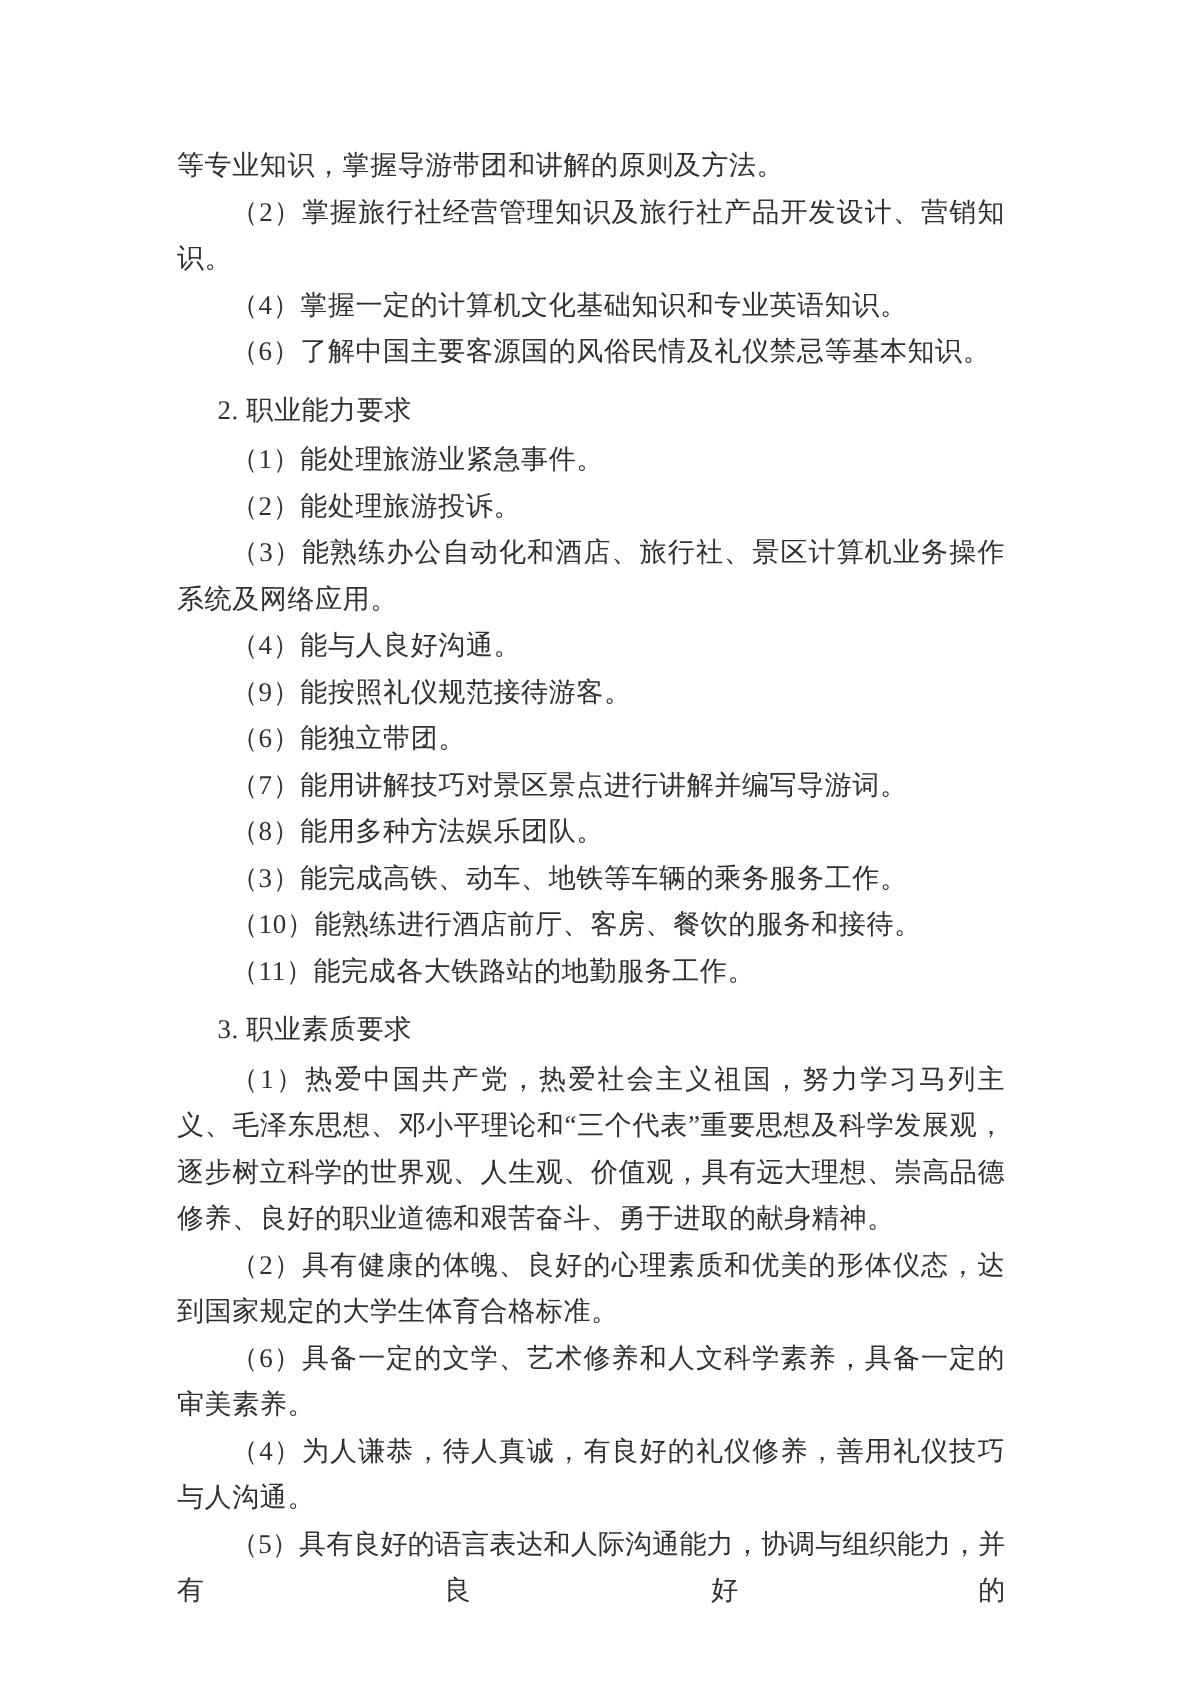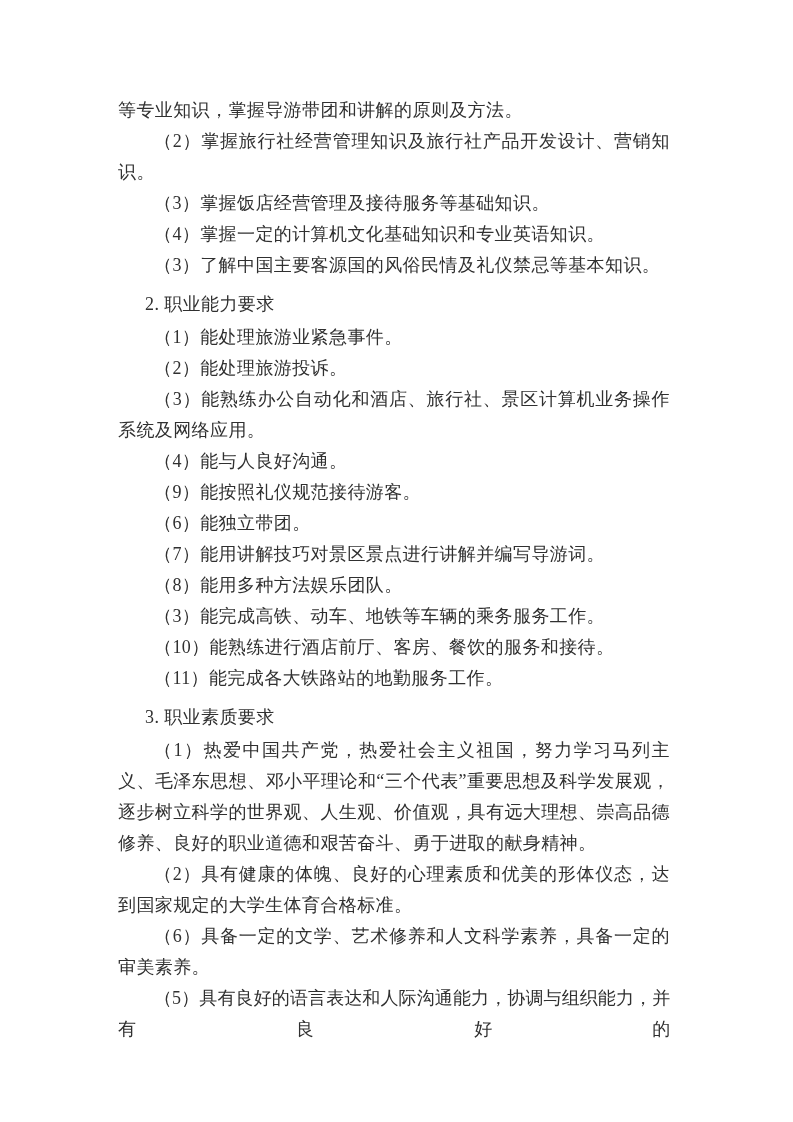--- a/index.html
+++ b/index.html
@@ -47,34 +47,34 @@
     letter-spacing: -0.2px;
   }
 </style>
 </head>
 <body>
 
 <div class="page">
   <div class="content">
     <p class="cont">等专业知识，掌握导游带团和讲解的原则及方法。</p>
     <p class="item">（2）掌握旅行社经营管理知识及旅行社产品开发设计、营销知识。</p>
-    <p class="item">（3）掌握饭店经营管理及接待服务等基础知识。</p>
     <p class="item">（4）掌握一定的计算机文化基础知识和专业英语知识。</p>
-    <p class="item">（3）了解中国主要客源国的风俗民情及礼仪禁忌等基本知识。</p>
+    <p class="item">（6）了解中国主要客源国的风俗民情及礼仪禁忌等基本知识。</p>
     <p class="heading">2. 职业能力要求</p>
     <p class="item">（1）能处理旅游业紧急事件。</p>
     <p class="item">（2）能处理旅游投诉。</p>
     <p class="item">（3）能熟练办公自动化和酒店、旅行社、景区计算机业务操作系统及网络应用。</p>
     <p class="item">（4）能与人良好沟通。</p>
     <p class="item">（9）能按照礼仪规范接待游客。</p>
     <p class="item">（6）能独立带团。</p>
     <p class="item">（7）能用讲解技巧对景区景点进行讲解并编写导游词。</p>
     <p class="item">（8）能用多种方法娱乐团队。</p>
     <p class="item">（3）能完成高铁、动车、地铁等车辆的乘务服务工作。</p>
     <p class="item">（10）能熟练进行酒店前厅、客房、餐饮的服务和接待。</p>
     <p class="item">（11）能完成各大铁路站的地勤服务工作。</p>
     <p class="heading">3. 职业素质要求</p>
     <p class="item">（1）热爱中国共产党，热爱社会主义祖国，努力学习马列主义、毛泽东思想、邓小平理论和“三个代表”重要思想及科学发展观，逐步树立科学的世界观、人生观、价值观，具有远大理想、崇高品德修养、良好的职业道德和艰苦奋斗、勇于进取的献身精神。</p>
     <p class="item">（2）具有健康的体魄、良好的心理素质和优美的形体仪态，达到国家规定的大学生体育合格标准。</p>
     <p class="item">（6）具备一定的文学、艺术修养和人文科学素养，具备一定的审美素养。</p>
+    <p class="item">（4）为人谦恭，待人真诚，有良好的礼仪修养，善用礼仪技巧与人沟通。</p>
     <p class="item cutoff">（5）具有良好的语言表达和人际沟通能力，协调与组织能力，并有良好的</p>
   </div>
 </div>
 
 </body></html>

